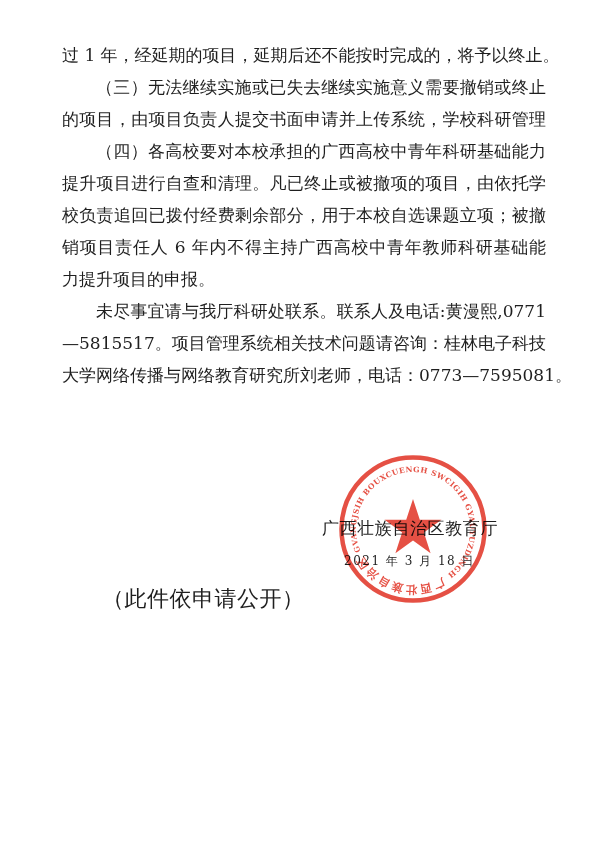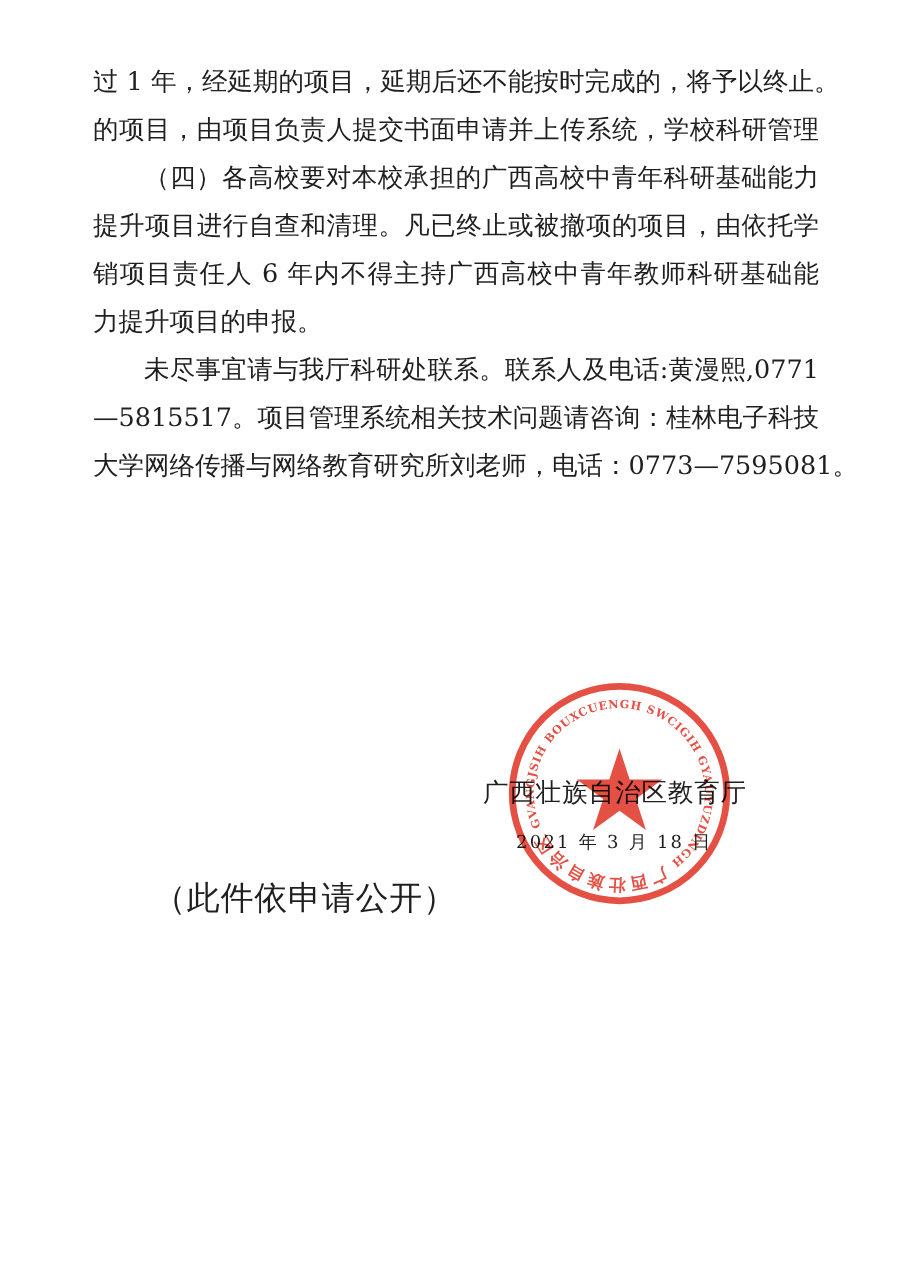--- a/index.html
+++ b/index.html
@@ -73,24 +73,26 @@
 </style>
 </head>
 <body>
 
 <div class="page">
 
   <div class="body-text">
 
     <div class="line">过 1 年，经延期的项目，延期后还不能按时完成的，将予以终止。</div>
 
+    <div class="line indent">（三）无法继续实施或已失去继续实施意义需要撤销或终止</div>
     <div class="line">的项目，由项目负责人提交书面申请并上传系统，学校科研管理</div>
 
     <div class="line indent">（四）各高校要对本校承担的广西高校中青年科研基础能力</div>
     <div class="line">提升项目进行自查和清理。凡已终止或被撤项的项目，由依托学</div>
+    <div class="line">校负责追回已拨付经费剩余部分，用于本校自选课题立项；被撤</div>
     <div class="line">销项目责任人 6 年内不得主持广西高校中青年教师科研基础能</div>
     <div class="line last">力提升项目的申报。</div>
 
     <div class="line indent">未尽事宜请与我厅科研处联系。联系人及电话:黄漫熙,0771</div>
     <div class="line">—5815517。项目管理系统相关技术问题请咨询：桂林电子科技</div>
     <div class="line last">大学网络传播与网络教育研究所刘老师，电话：0773—7595081。</div>
   </div>
 
   <div class="sig-authority">广西壮族自治区教育厅</div>
   <div class="sig-date">2021 年 3 月 18 日</div>

